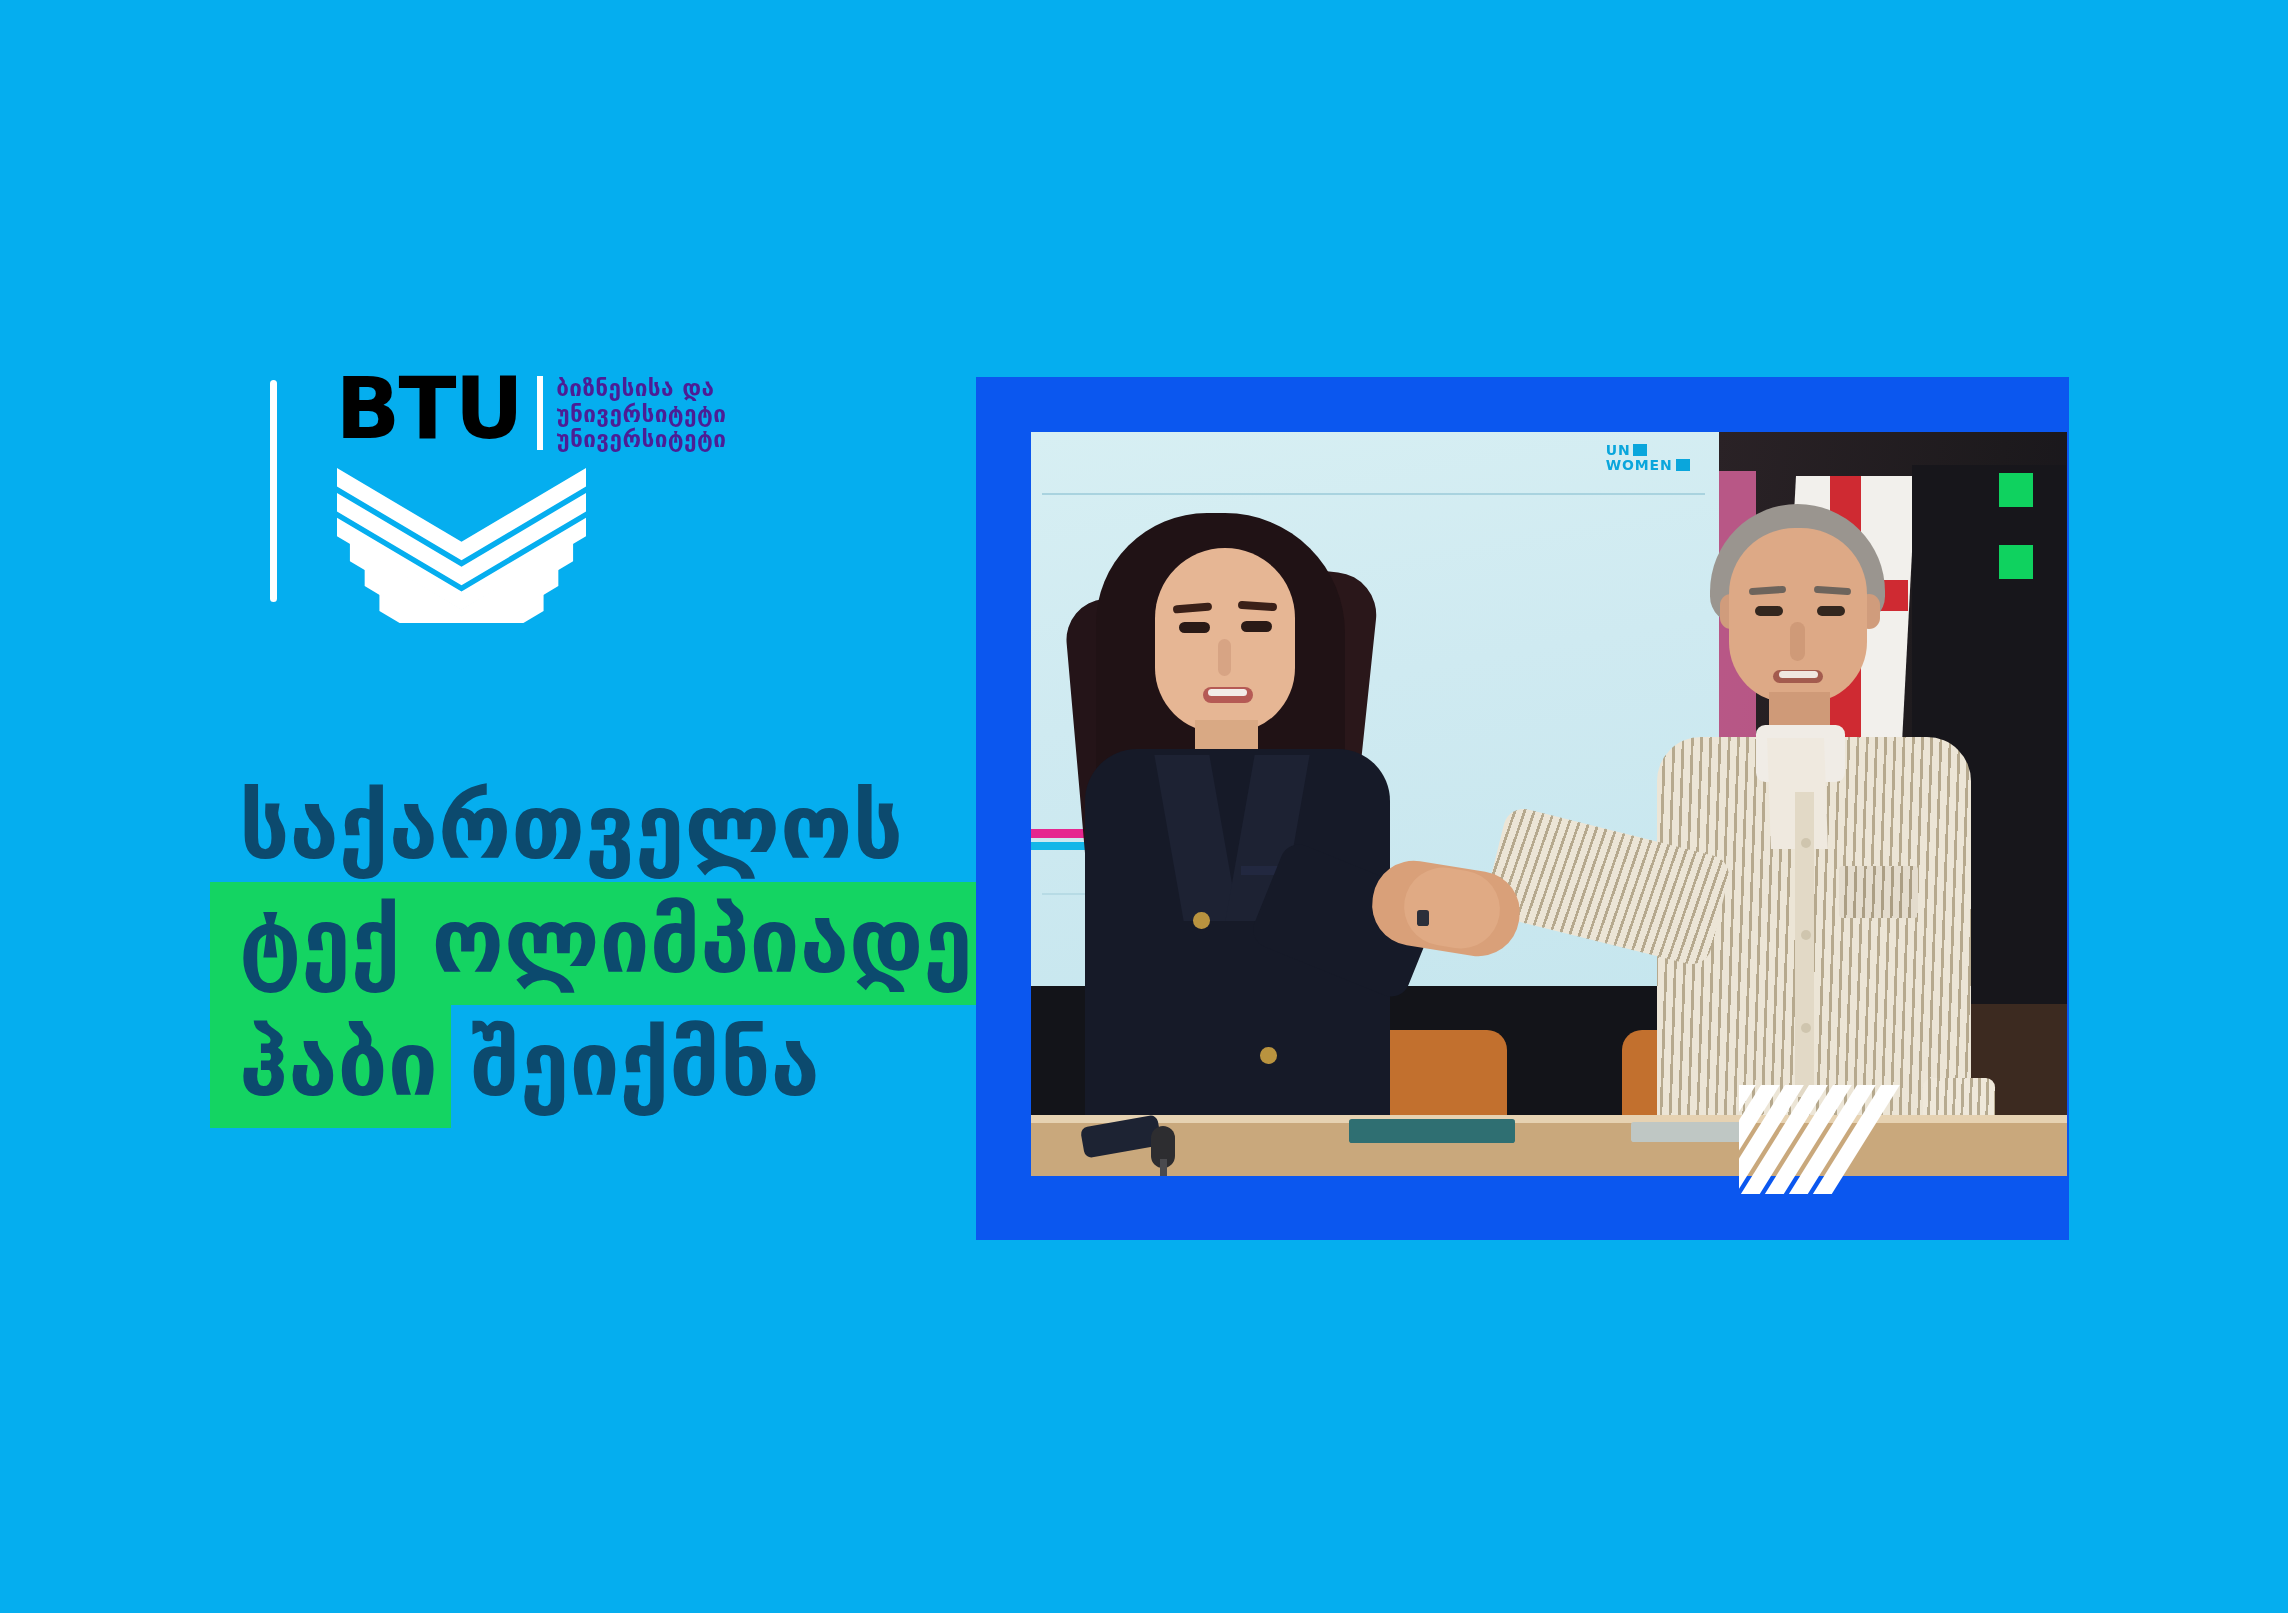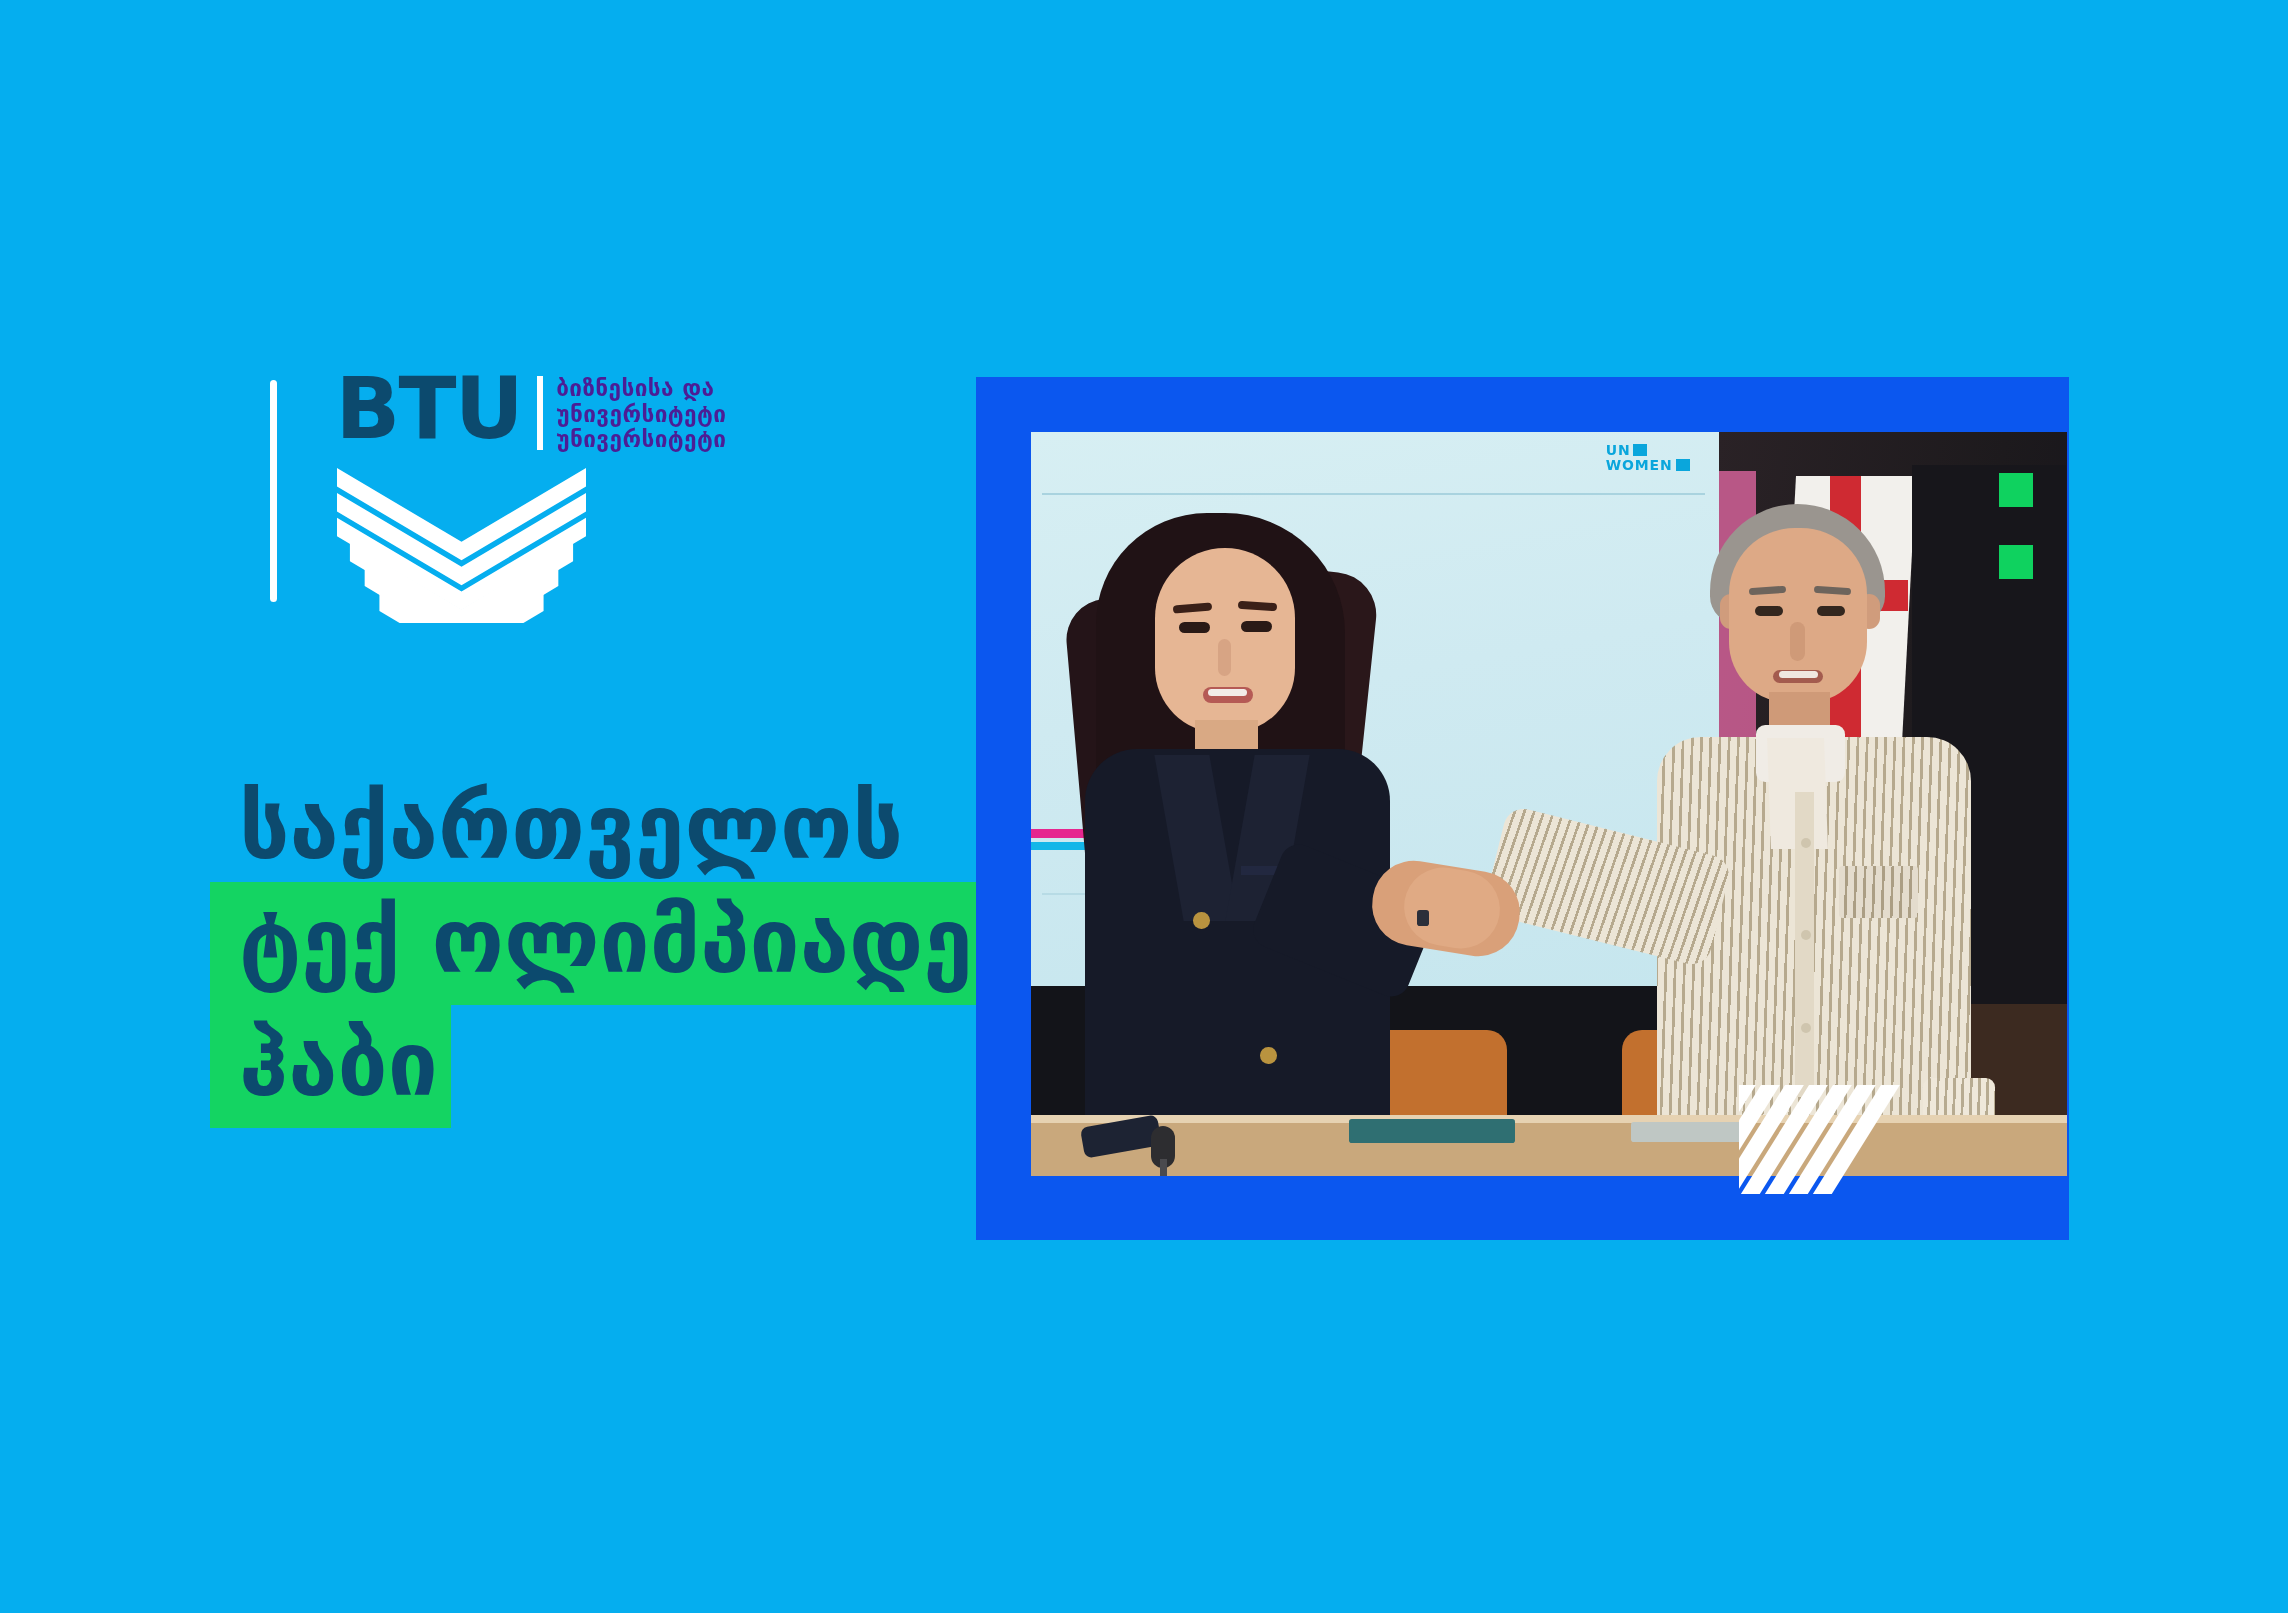--- a/index.html
+++ b/index.html
@@ -15,21 +15,21 @@
   
   .logo-lockup{position:absolute;left:218px;top:367px;display:flex;align-items:flex-start;}
   .tbc-block{width:194px;display:flex;flex-direction:column;align-items:center;}
   .tbc-mark{width:148px;height:122px;}
   .tbc-name{margin-top:26px;color:#fff;font-size:40px;font-weight:700;letter-spacing:0.9px;line-height:1;white-space:nowrap;}
 
   .divider{width:6.5px;height:222px;background:#fff;margin:13px 59px 0 52px;border-radius:3.7px;}
 
   .btu-block{display:flex;flex-direction:column;margin-top:7.4px;}
   .btu-top{display:flex;align-items:flex-start;}
-  .btu-word{color:#0c4a6e;font-size:85px;font-weight:800;line-height:.82;letter-spacing:-1.8px;font-family:"DejaVu Sans","Liberation Sans",sans-serif;}
+  .btu-word{color:#000000;font-size:85px;font-weight:800;line-height:.82;letter-spacing:-1.8px;font-family:"DejaVu Sans","Liberation Sans",sans-serif;}
   .btu-bar{width:6.5px;height:74px;background:#fff;margin:1.8px 13px 0 14.8px;}
   .btu-sub{color:#4c1d95;font-size:22.6px;font-weight:800;line-height:1.13;letter-spacing:0.4px;white-space:nowrap;padding-top:1.8px;}
   .btu-chev{width:249px;height:155px;margin-top:14.8px;margin-left:1.8px;}
 
   
   .headline{position:absolute;left:210px;top:773px;width:997px;}
   .hl-line{font-size:89px;font-weight:700;line-height:1.22;color:#0c4a6e;white-space:nowrap;letter-spacing:0px;}
   .hl-l1{padding-left:29px;}
   .hl-l2{display:block;}
   .hl-l2 .hi{background:#14D462;padding:5.5px 16.6px 9.2px 29px;display:inline-block;}
@@ -166,20 +166,21 @@
         </svg>
       </span>
     </div>
   </div>
 
   <div class="headline">
     <div class="hl-line hl-l1">საქართველოს</div>
     <div class="hl-line hl-l2"><span class="hi">ტექ ოლიმპიადების</span></div>
     <div class="hl-line hl-l3">
         <span class="hi">ჰაბი</span>
+        <span class="rest">შეიქმნა</span>
       </div>
   </div>
 
   <div class="card">
     <div class="photo">
       <div class="scene">
 
         <div class="rightwall"></div>
         <div class="flagpink"></div>
         <div class="flagwhite"></div>

